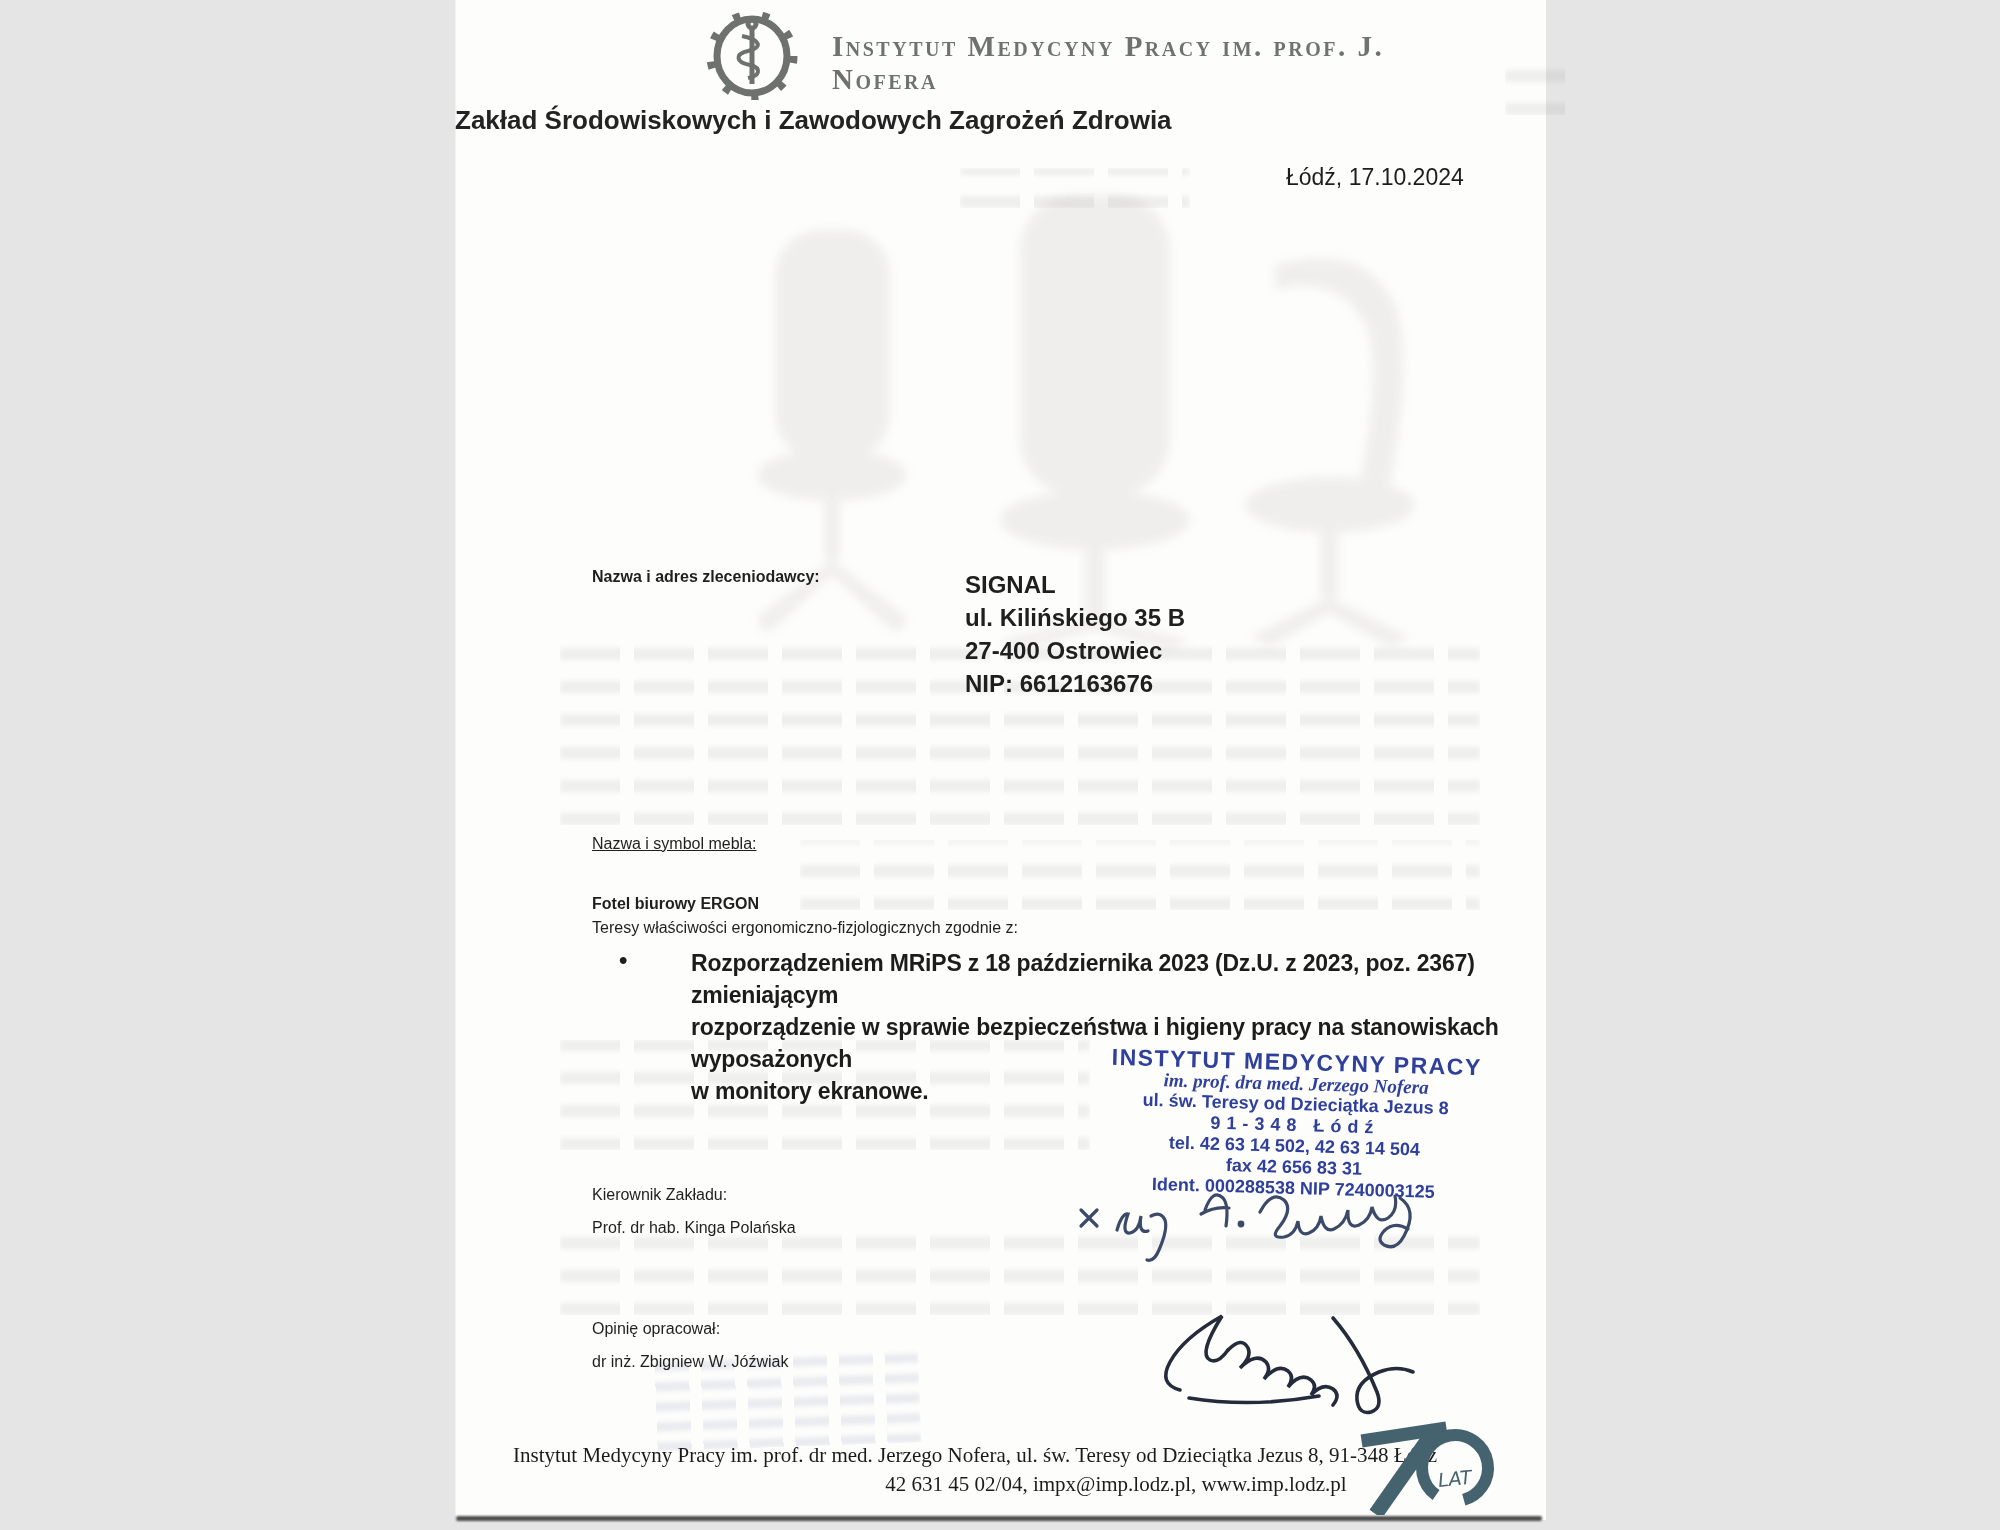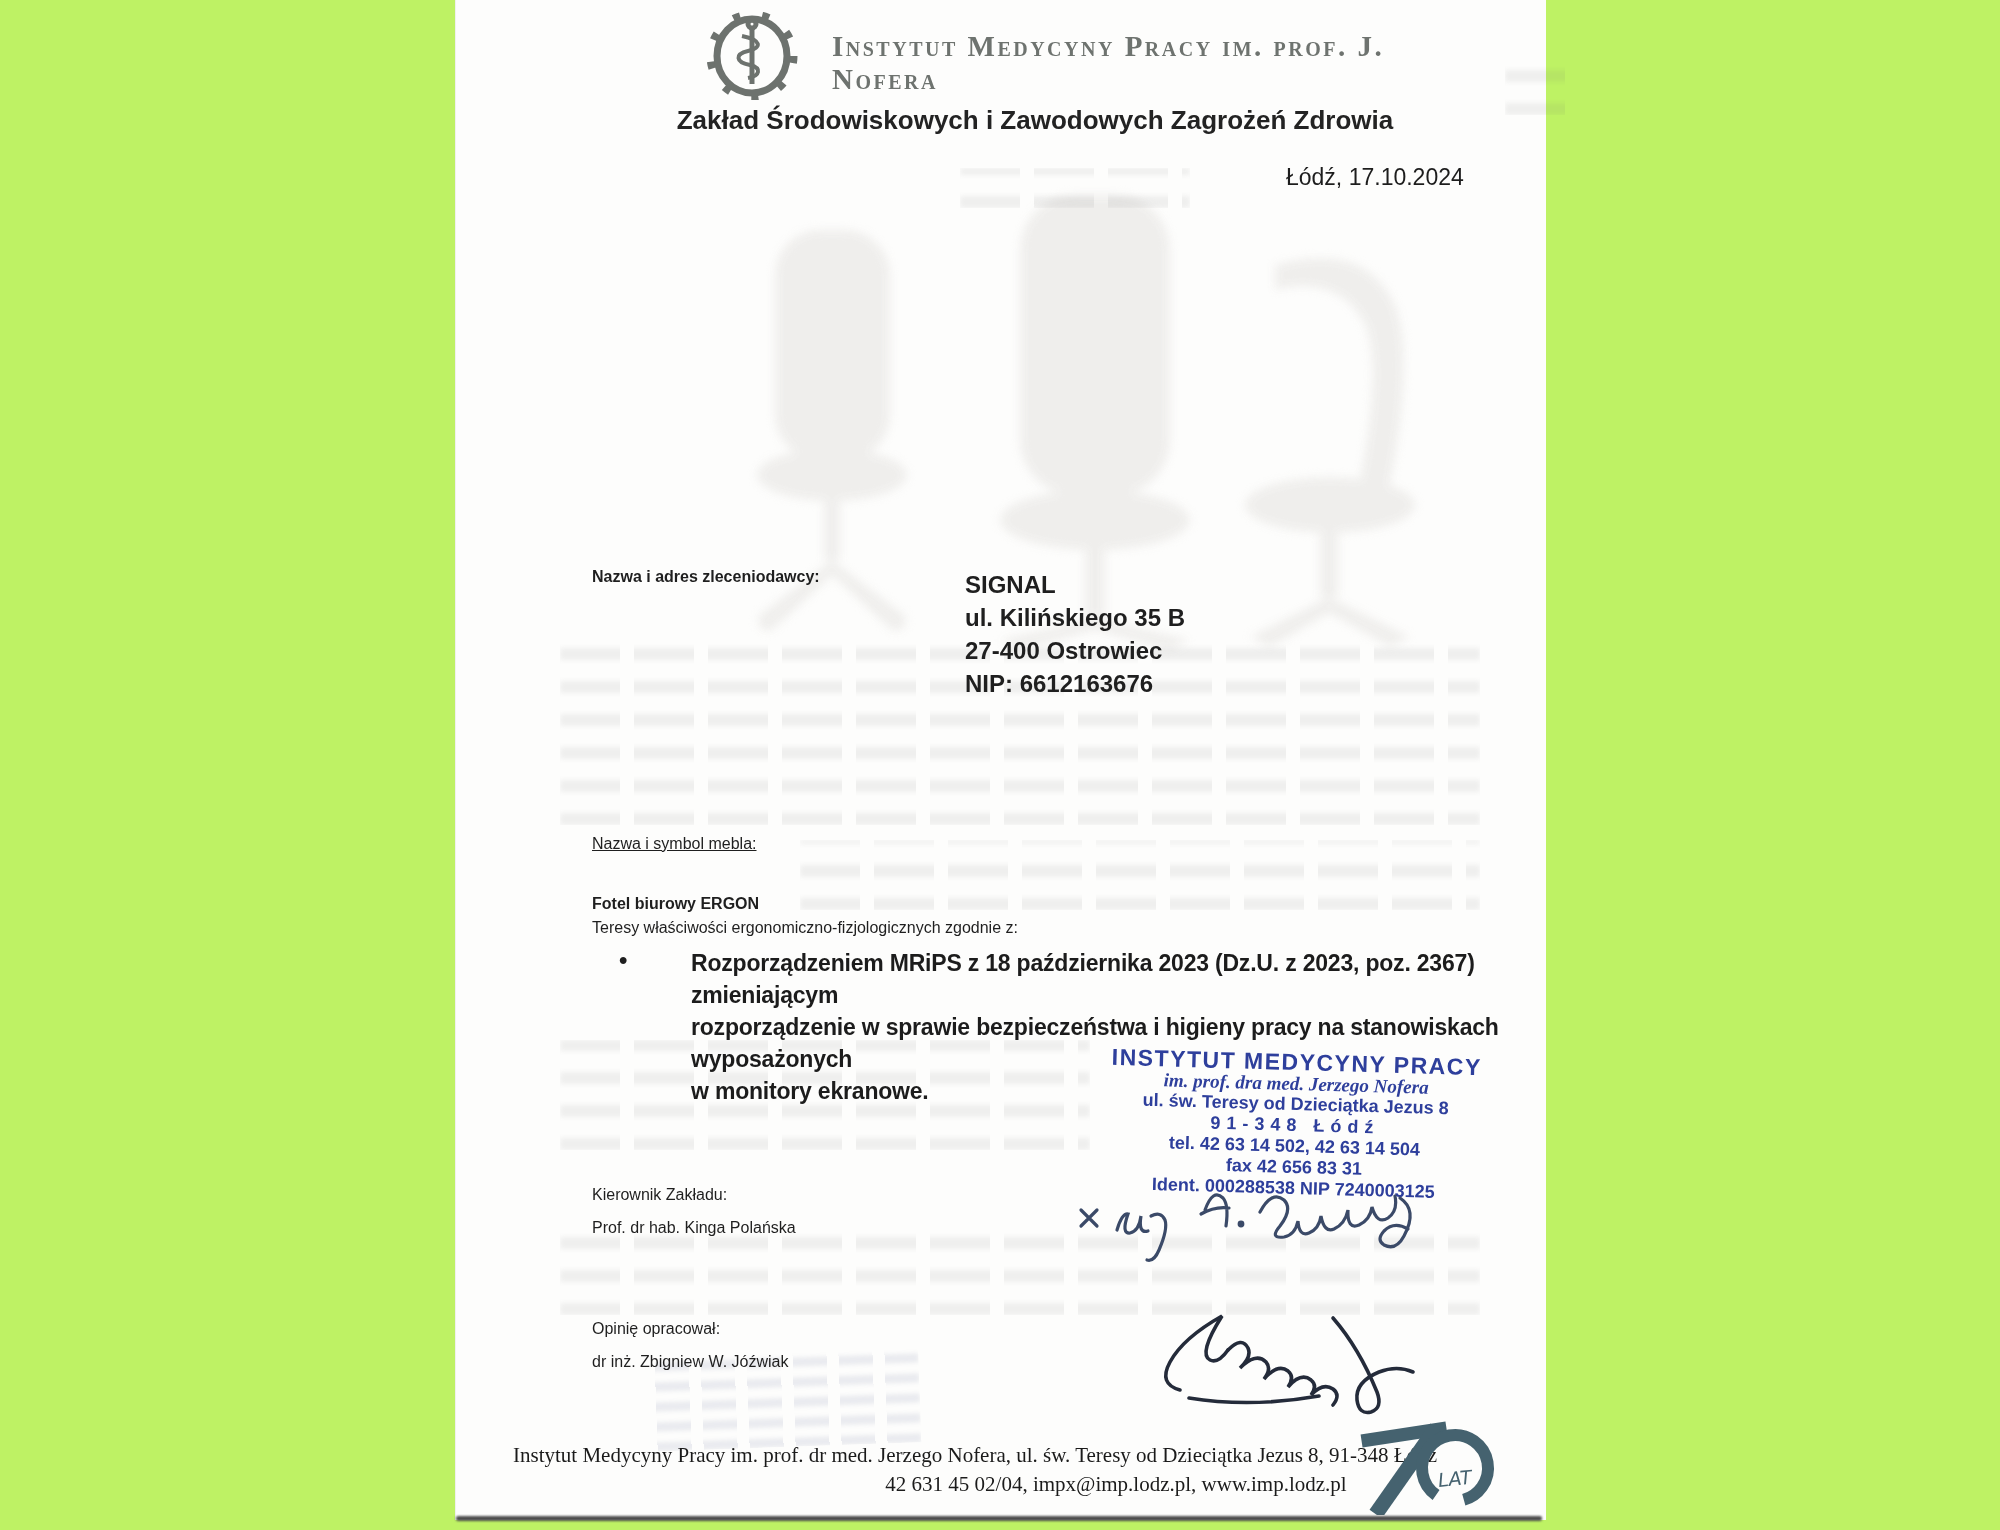--- a/index.html
+++ b/index.html
@@ -1,35 +1,35 @@
 <!DOCTYPE html>
 <html><head>
 <meta charset="utf-8">
 <style>
   html,body{margin:0;padding:0;background:#ffffff;}
   .scan{
     position:relative;width:2000px;height:1530px;overflow:hidden;
-    background:#bef264;font-family:"Liberation Sans",sans-serif;color:#1f1f1f;
+    background:#e5e5e5;font-family:"Liberation Sans",sans-serif;color:#1f1f1f;
   }
   .abs{position:absolute;}
   .page-sheet{
     position:absolute;left:455px;top:0;width:1090px;height:1520px;
     background:#fdfdfc;border-left:1px solid rgba(0,0,0,0.05);
   }
   .page-bottom-edge{
     position:absolute;left:456px;top:1516px;width:1086px;height:5px;
     background:#4d4d4d;filter:blur(1px);border-radius:2px;
   }
   .institute-name{
     left:832px;top:30px;width:620px;
     font-family:"Liberation Serif",serif;font-variant:small-caps;
     font-size:29px;letter-spacing:2.5px;color:#6e736f;font-weight:bold;
   }
   .department{
-    left:455px;top:105px;width:1160px;text-align:center;
+    left:455px;top:105px;width:1160px;
     font-size:26px;font-weight:bold;color:#232323;
   }
   .place-date{left:1286px;top:164px;font-size:23px;color:#1d1d1d;}
   .doc-title{
     left:655px;top:293px;width:750px;text-align:center;
     font-size:37px;font-weight:bold;line-height:55px;color:#262626;
     letter-spacing:0.5px;
   }
   .label{font-size:16px;color:#1f1f1f;}
   .bold{font-weight:bold;}

